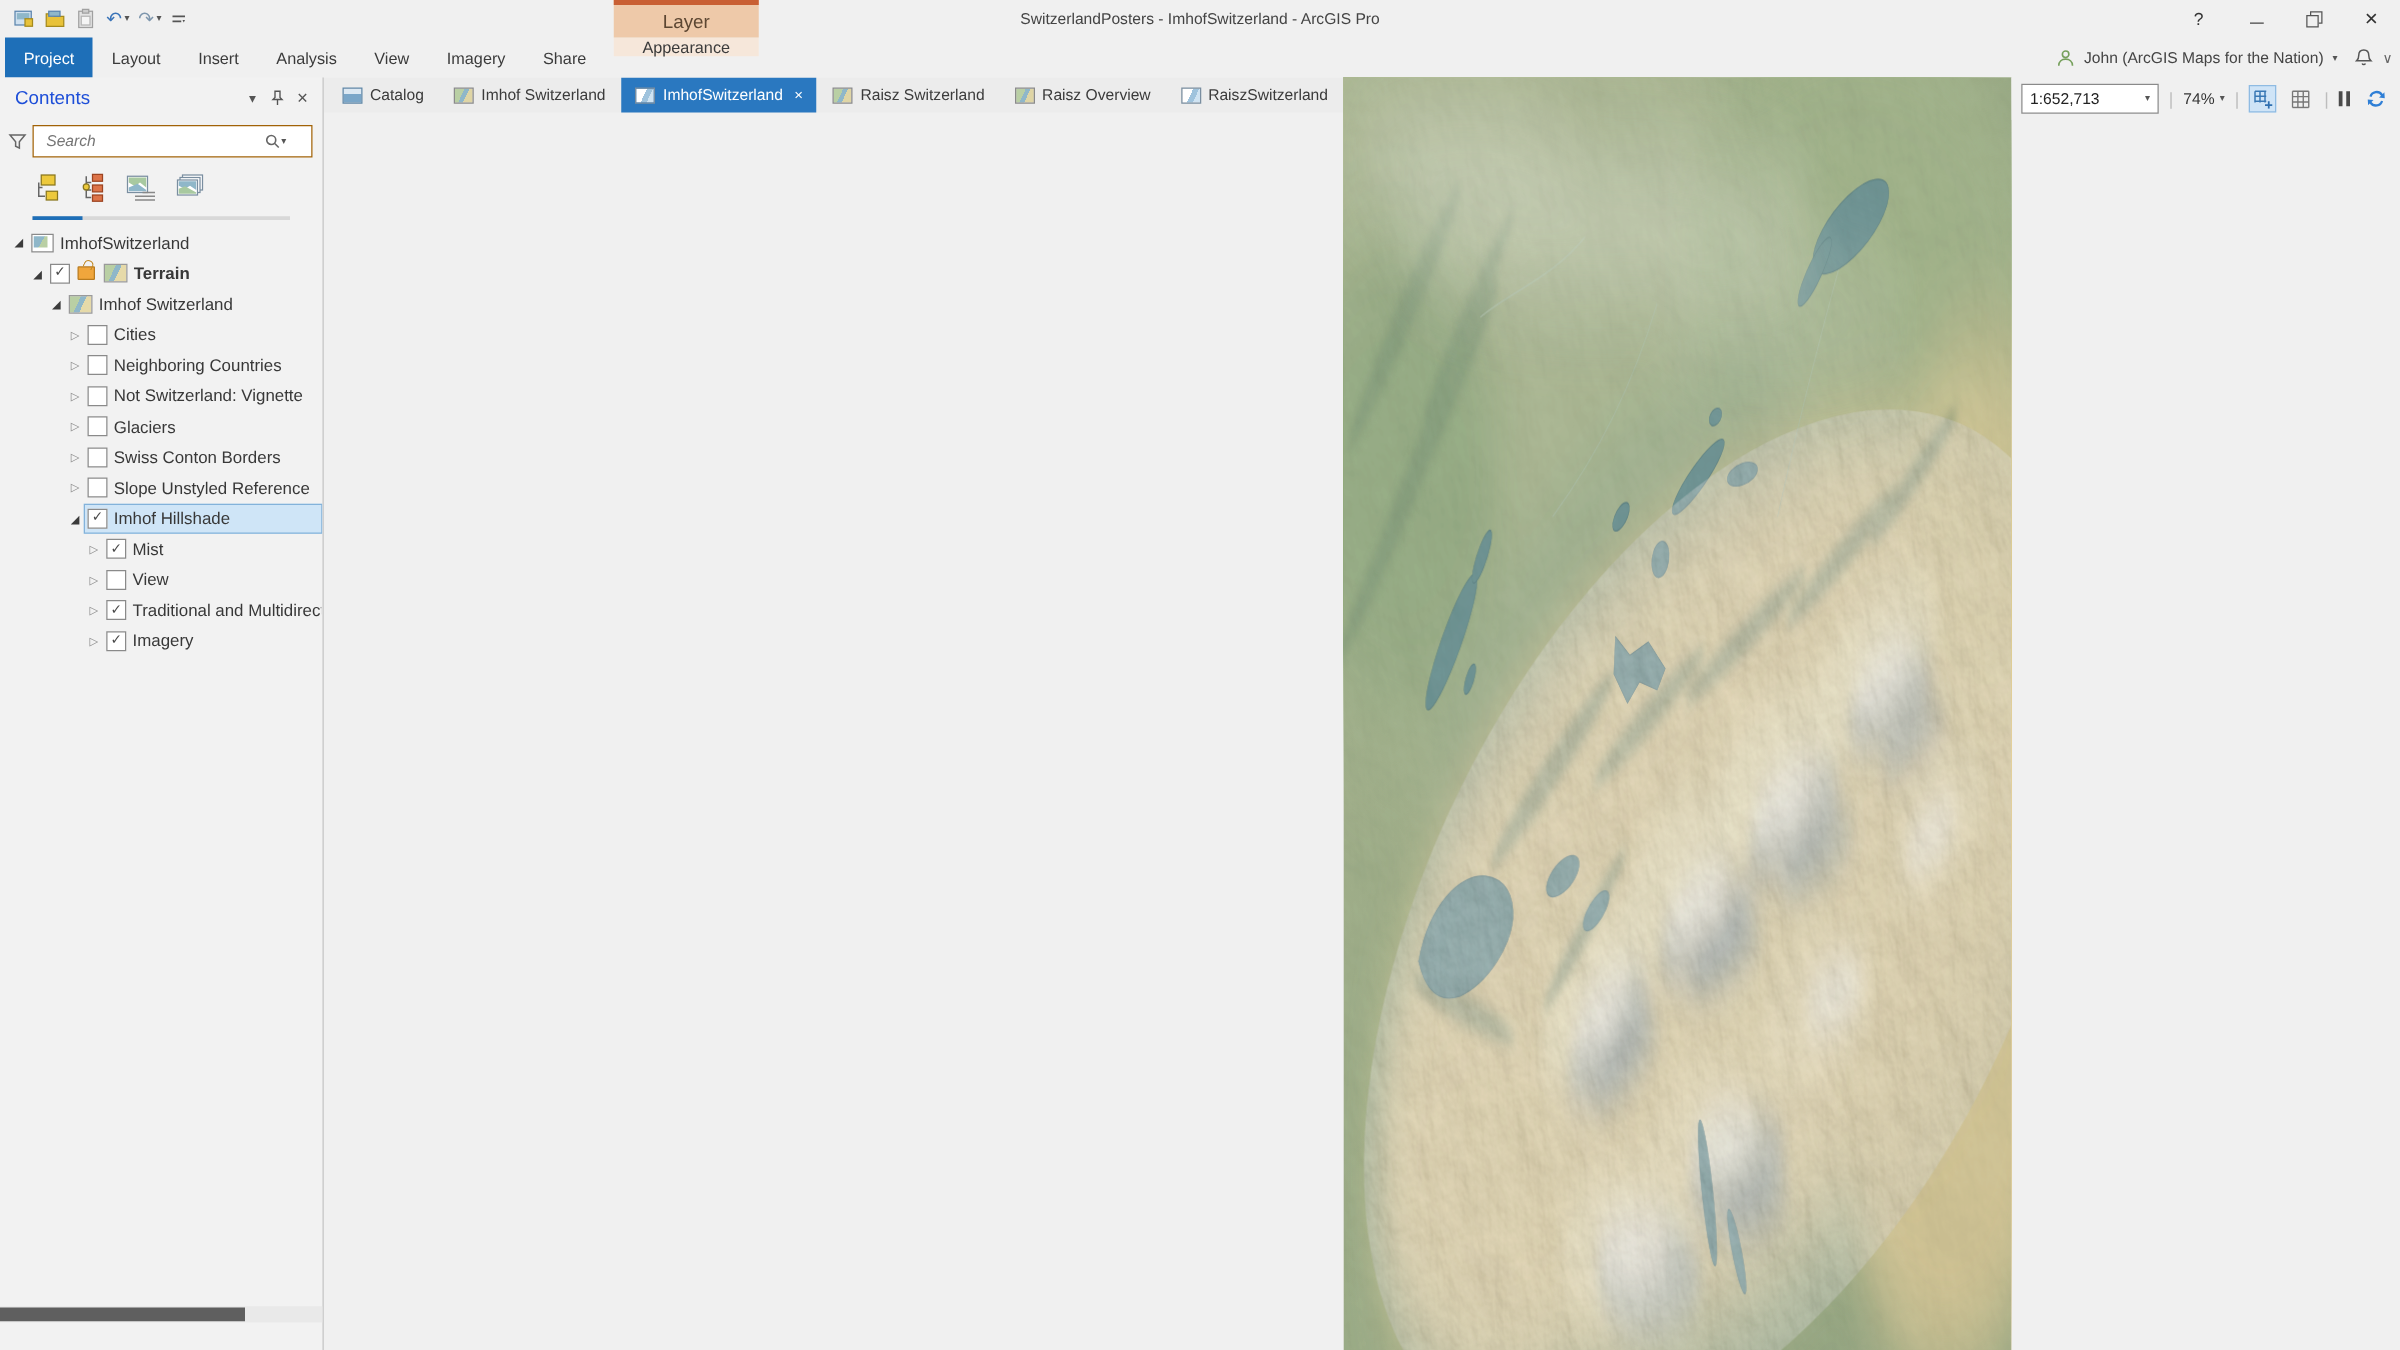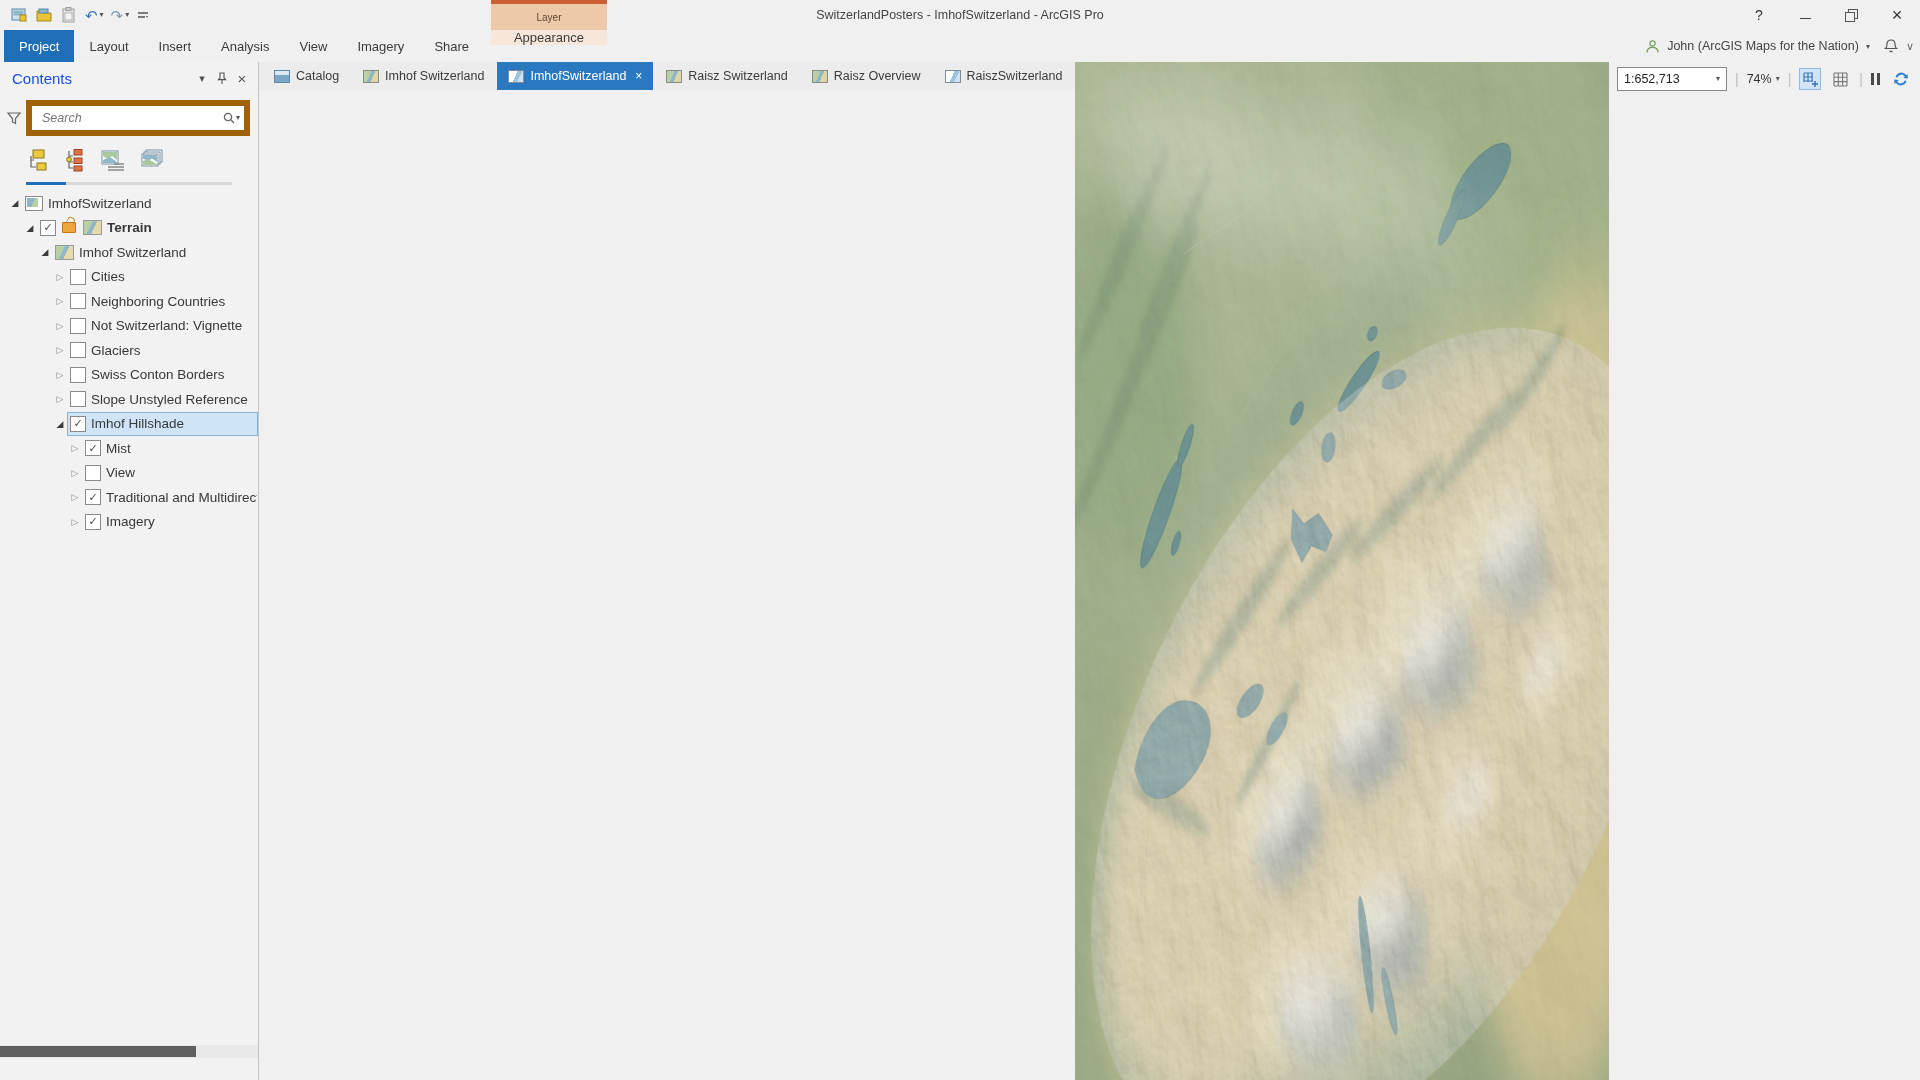--- a/index.html
+++ b/index.html
@@ -8,21 +8,21 @@
 
   
   .titlebar{height:30px;background:#f0f0f0;display:flex;align-items:center;position:relative;flex:0 0 auto;}
   .qat{display:flex;align-items:center;gap:7px;padding-left:10px;z-index:2;}
   .qat .qbtn{display:flex;align-items:center;gap:2px;}
   .qat svg{display:block;}
   .caret{font-size:8px;color:#555;line-height:1;}
   .win-title{position:absolute;left:0;right:0;text-align:center;font-size:12.5px;color:#444;pointer-events:none;}
   .ctx-head{position:absolute;left:491px;top:0;width:116px;height:30px;background:#eec9a9;
             border-top:4px solid #c95f33;box-sizing:border-box;display:flex;align-items:center;justify-content:center;
-            font-size:10px;color:#5c4632;z-index:3;}
+            font-size:15px;color:#5c4632;z-index:3;}
   .wincontrols{margin-left:auto;display:flex;z-index:4;}
   .wbtn{width:46px;height:30px;display:flex;align-items:center;justify-content:center;color:#333;font-size:14px;}
   .wbtn.close{font-size:18px;}
   .ico-min{width:11px;height:1px;background:#444;display:block;margin-top:6px;}
   .ico-restore{position:relative;width:13px;height:13px;display:block;}
   .ico-restore .r1{position:absolute;right:0;top:0;width:8px;height:8px;border:1px solid #555;}
   .ico-restore .r2{position:absolute;left:0;bottom:0;width:8px;height:8px;border:1px solid #555;background:#f0f0f0;}
 
   
   .ribbonrow{height:32px;background:#f0f0f0;display:flex;align-items:stretch;position:relative;flex:0 0 auto;}
@@ -37,21 +37,21 @@
   
   .main{flex:1;display:flex;min-height:0;}
 
   
   .panel{width:258px;flex:0 0 auto;background:#f2f2f2;border-right:1px solid #c3c3c3;position:relative;
          display:flex;flex-direction:column;overflow:hidden;}
   .panel-head{height:32px;display:flex;align-items:center;padding:0 6px 0 12px;}
   .panel-title{font-size:15px;color:#1d4ed8;flex:1;}
   .ph-ico{width:20px;height:20px;display:flex;align-items:center;justify-content:center;color:#555;font-size:11px;}
   .panel-search{display:flex;align-items:center;padding:6px 8px 6px 6px;gap:4px;}
-  .searchbox{flex:1;height:24px;background:#fff;border:6px solid #a16207;display:flex;align-items:center;padding:0 4px 0 8px;}
+  .searchbox{flex:1;height:24px;background:#fff;border:1px solid #a16207;display:flex;align-items:center;padding:0 20px 0 8px;}
   .searchbox input{border:none;outline:none;flex:1;font-style:italic;font-size:12.5px;color:#555;
                    font-family:"Liberation Sans",sans-serif;background:transparent;min-width:0;}
   .panel-toolbar{display:flex;align-items:flex-end;gap:13px;padding:6px 0 0 26px;}
   .ptool{padding-bottom:6px;}
   .ptool-sep{height:3px;margin:0 26px 6px 26px;background:#d8d8d8;position:relative;}
   .ptool-sep .sel{position:absolute;left:0;top:0;width:40px;height:3px;background:var(--accent);}
   .section-label{font-size:13.5px;color:#3c3c3c;padding:10px 0 8px 16px;}
   .tree{flex:1;overflow:hidden;}
   .trow{height:24.5px;display:flex;align-items:center;font-size:13.5px;color:#383838;white-space:nowrap;}
   .indent{flex:0 0 auto;}

